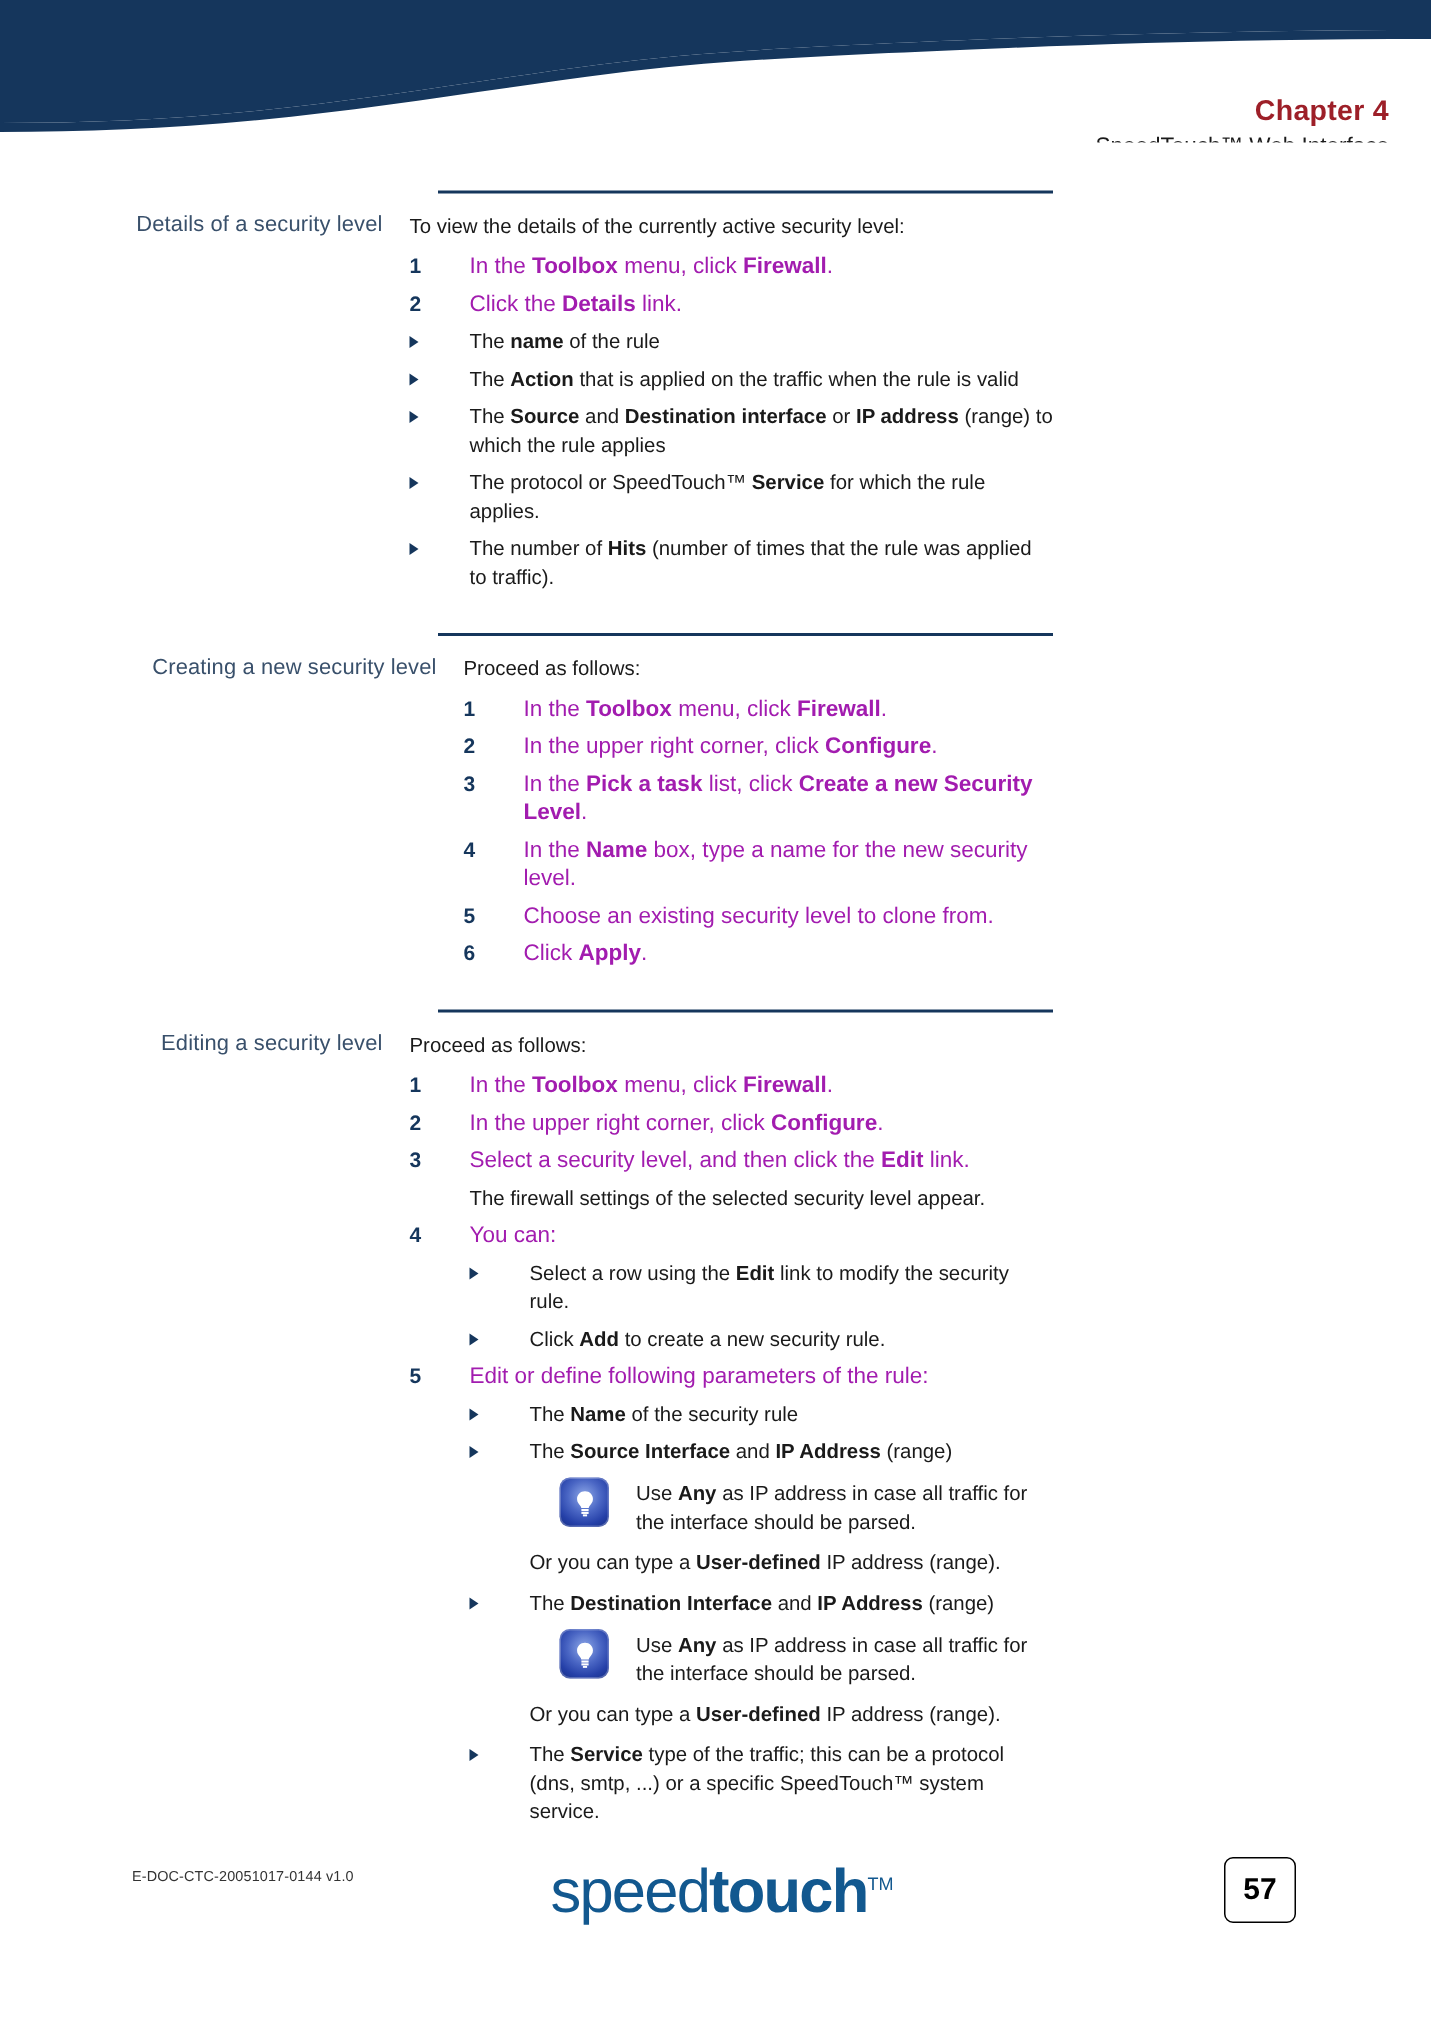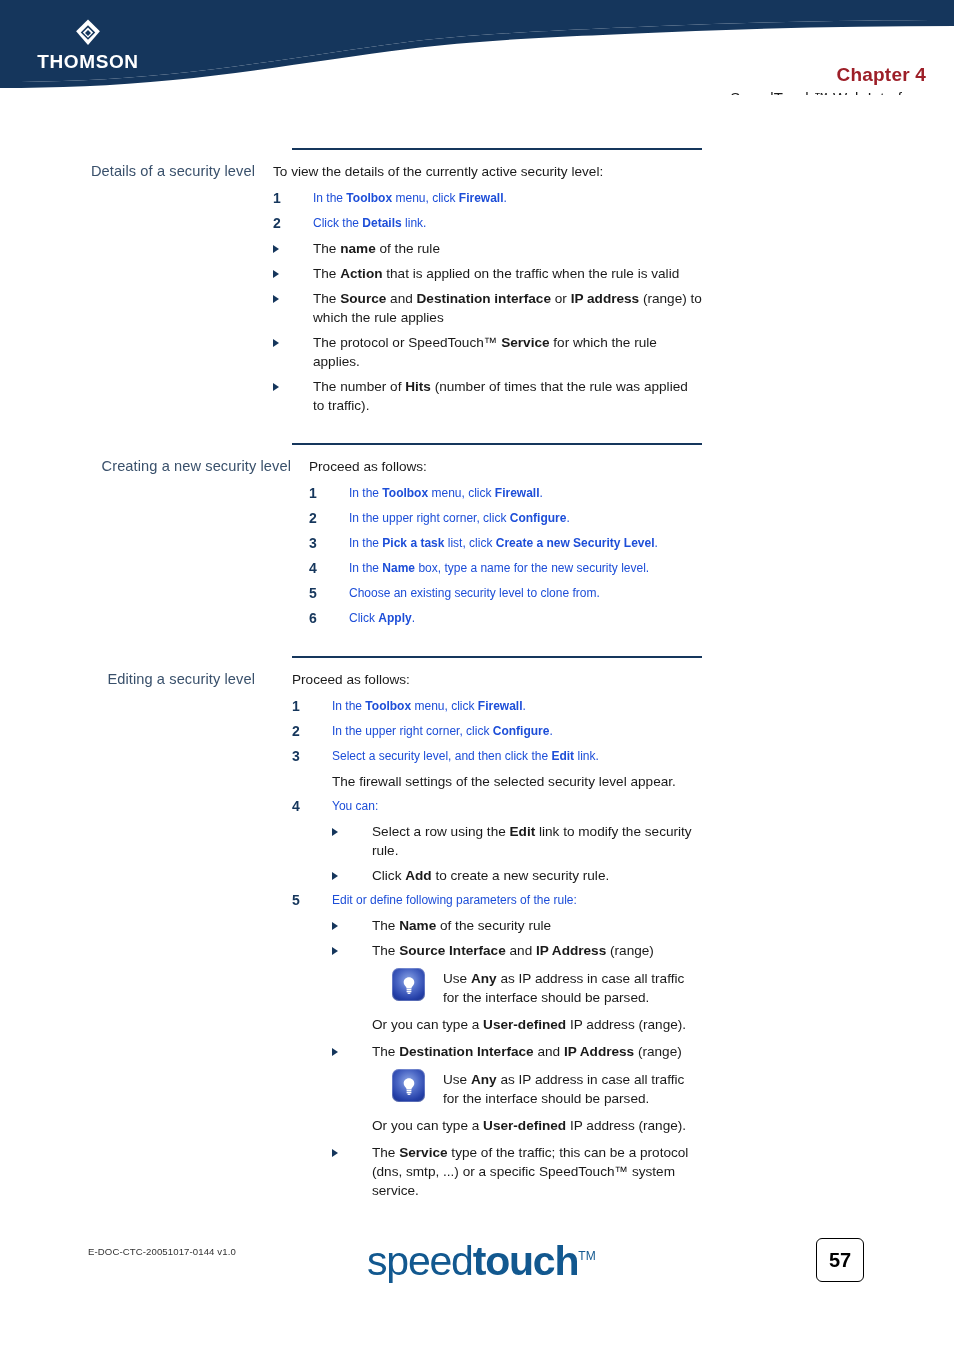--- a/index.html
+++ b/index.html
@@ -70,21 +70,21 @@
   .chapter-sub {
     color: #1a1a1a;
     font-size: 15px;
     line-height: 20px;
     margin-top: 2px;
   }
 
   
   .page {
     position: absolute;
-    top: 98px; left: 0;
+    top: 77px; left: 0;
     width: 792px;
   }
 
   .section {
     position: relative;
     display: flex;
     margin-top: 0;
   }
   .margin-col {
     width: 273px;
@@ -125,23 +125,23 @@
   .step-num {
     flex: 0 0 40px;
     width: 40px;
     font-weight: bold;
     color: #15365c;
     font-size: 14px;
     line-height: 19px;
   }
   .step-text {
     flex: 1 1 auto;
-    font-size: 12px;
-    line-height: 19px;
-    color: #1d4ed8;
+    font-size: 15px;
+    line-height: 19px;
+    color: #a21caf;
   }
   .step-sub {
     margin-left: 40px;
     font-size: 13.6px;
     line-height: 19px;
     color: #1a1a1a;
     margin-bottom: 6px;
   }
 
   
@@ -251,29 +251,20 @@
 </head>
 <body>
 
 <div class="header">
   <svg class="header-swoosh" viewBox="0 0 954 95" preserveAspectRatio="none">
     <path d="M0,0 H954 V4 H0 Z" fill="#15365c"></path>
     <path d="M0,4 H954 V20 C860,20 760,22 660,26 C540,31 470,34 400,43 C330,52 250,66 170,74 C110,80 55,82 0,82 Z" fill="#15365c"></path>
     <path d="M0,82 C55,82 110,80 170,74 C250,66 330,52 400,43 C470,34 540,31 660,26 C760,22 860,20 954,20 V26 C860,26 770,28 672,32 C552,37 478,40 408,49 C336,58 254,72 173,80 C112,86 56,88 0,88 Z" fill="#15365c"></path>
   </svg>
 
-  <div class="logo-block">
-    <svg class="logo-mark" viewBox="0 0 40 40">
-      <path d="M20 4 L34 18 L20 34 L6 18 Z" fill="#ffffff"></path>
-      <path d="M20 11 L28.5 19.5 L20 28 L11.5 19.5 Z" fill="#15365c"></path>
-      <path d="M20 13.5 L26 19.5 L20 25.5 L14 19.5 Z" fill="#ffffff"></path>
-      <path d="M20 16.5 L23.5 20 L20 23.5 L16.5 20 Z" fill="#15365c"></path>
-    </svg>
-    <div class="logo-word">THOMSON</div>
-  </div>
 
   <div class="header-right">
     <div class="chapter-title">Chapter 4</div>
     <div class="chapter-sub">SpeedTouch™ Web Interface</div>
   </div>
 </div>
 
 <div class="page">
 
   <div style="height:50px"></div>
@@ -359,21 +350,21 @@
       </div>
       <div class="step">
         <div class="step-num">6</div>
         <div class="step-text"><span>Click </span><b>Apply</b><span>.</span></div>
       </div>
     </div>
   </div>
 
   <div style="height:22px"></div>
   <div class="rule"></div>
-  <div class="section" style="margin-top:12px;gap:19px;">
+  <div class="section" style="margin-top:12px;">
     <div class="margin-col">
       <div class="margin-head">Editing a security level</div>
     </div>
     <div class="body-col">
       <p class="para">Proceed as follows:</p>
 
       <div class="step">
         <div class="step-num">1</div>
         <div class="step-text"><span>In the </span><b>Toolbox</b><span> menu, click </span><b>Firewall</b><span>.</span></div>
       </div>

